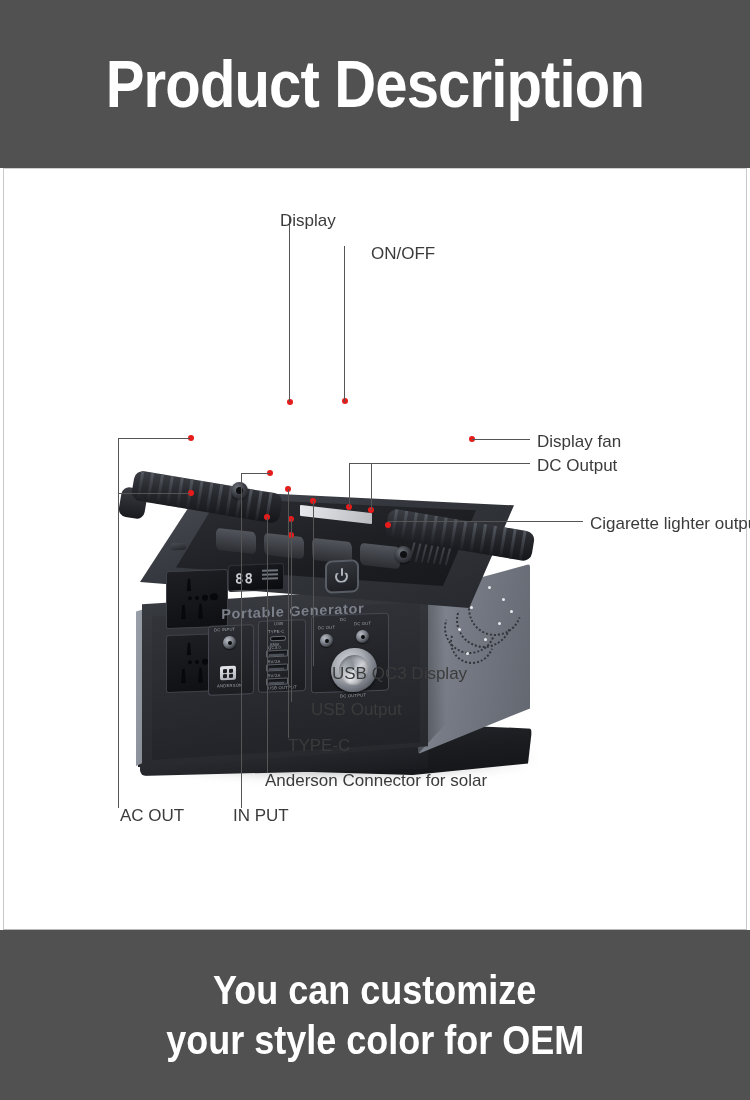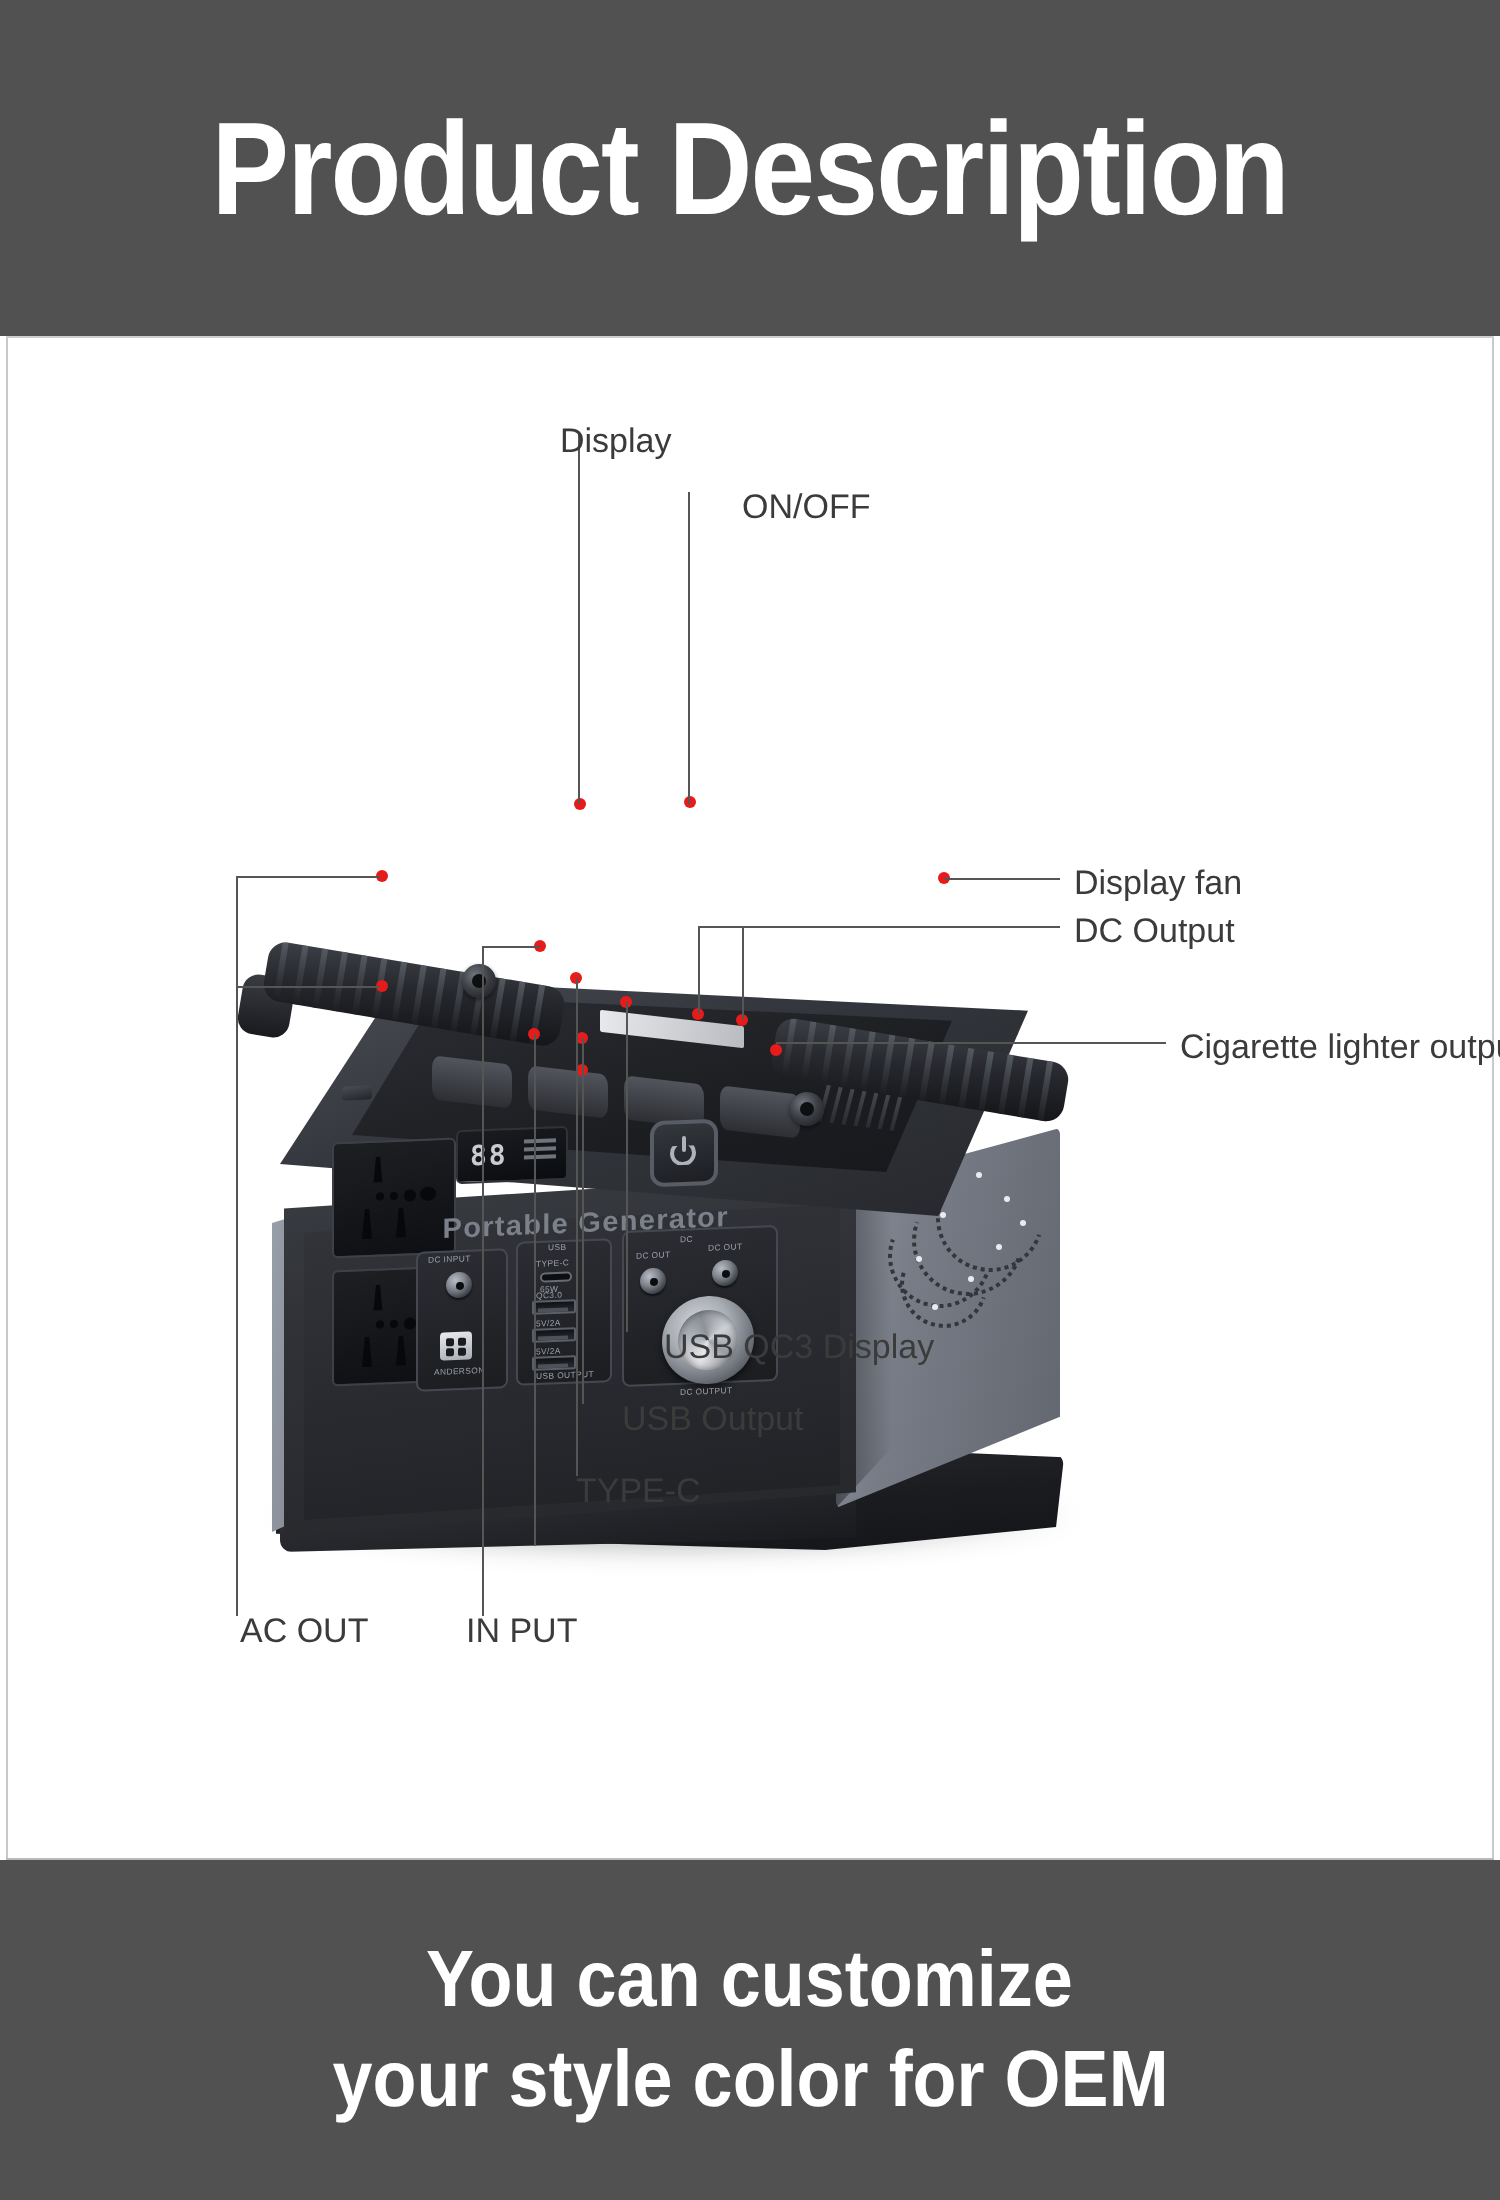--- a/index.html
+++ b/index.html
@@ -559,20 +559,21 @@
   <div class="label" style="left:280px; top:44px;">Display</div>
   <div class="label" style="left:347px; top:77px;margin-left:24px;">ON/OFF</div>
 
   <div class="label" style="left:537px; top:265px;">Display fan</div>
   <div class="label" style="left:537px; top:289px;">DC Output</div>
   <div class="label" style="left:590px; top:347px;">Cigarette lighter output</div>
 
   <div class="label" style="left:332px; top:497px;">USB QC3 Display</div>
   <div class="label" style="left:311px; top:533px;">USB  Output</div>
   <div class="label" style="left:288px; top:569px;">TYPE-C</div>
+  <div class="label" style="left:265px; top:604px;">Anderson Connector for solar</div>
   <div class="label" style="left:120px; top:639px;">AC OUT</div>
   <div class="label" style="left:233px; top:639px;">IN PUT</div>
 </div>
 
 <div class="footer">
   <div class="footer-line">You can customize</div>
   <div class="footer-line">your style color for OEM</div>
 </div>
 
 </body></html>

